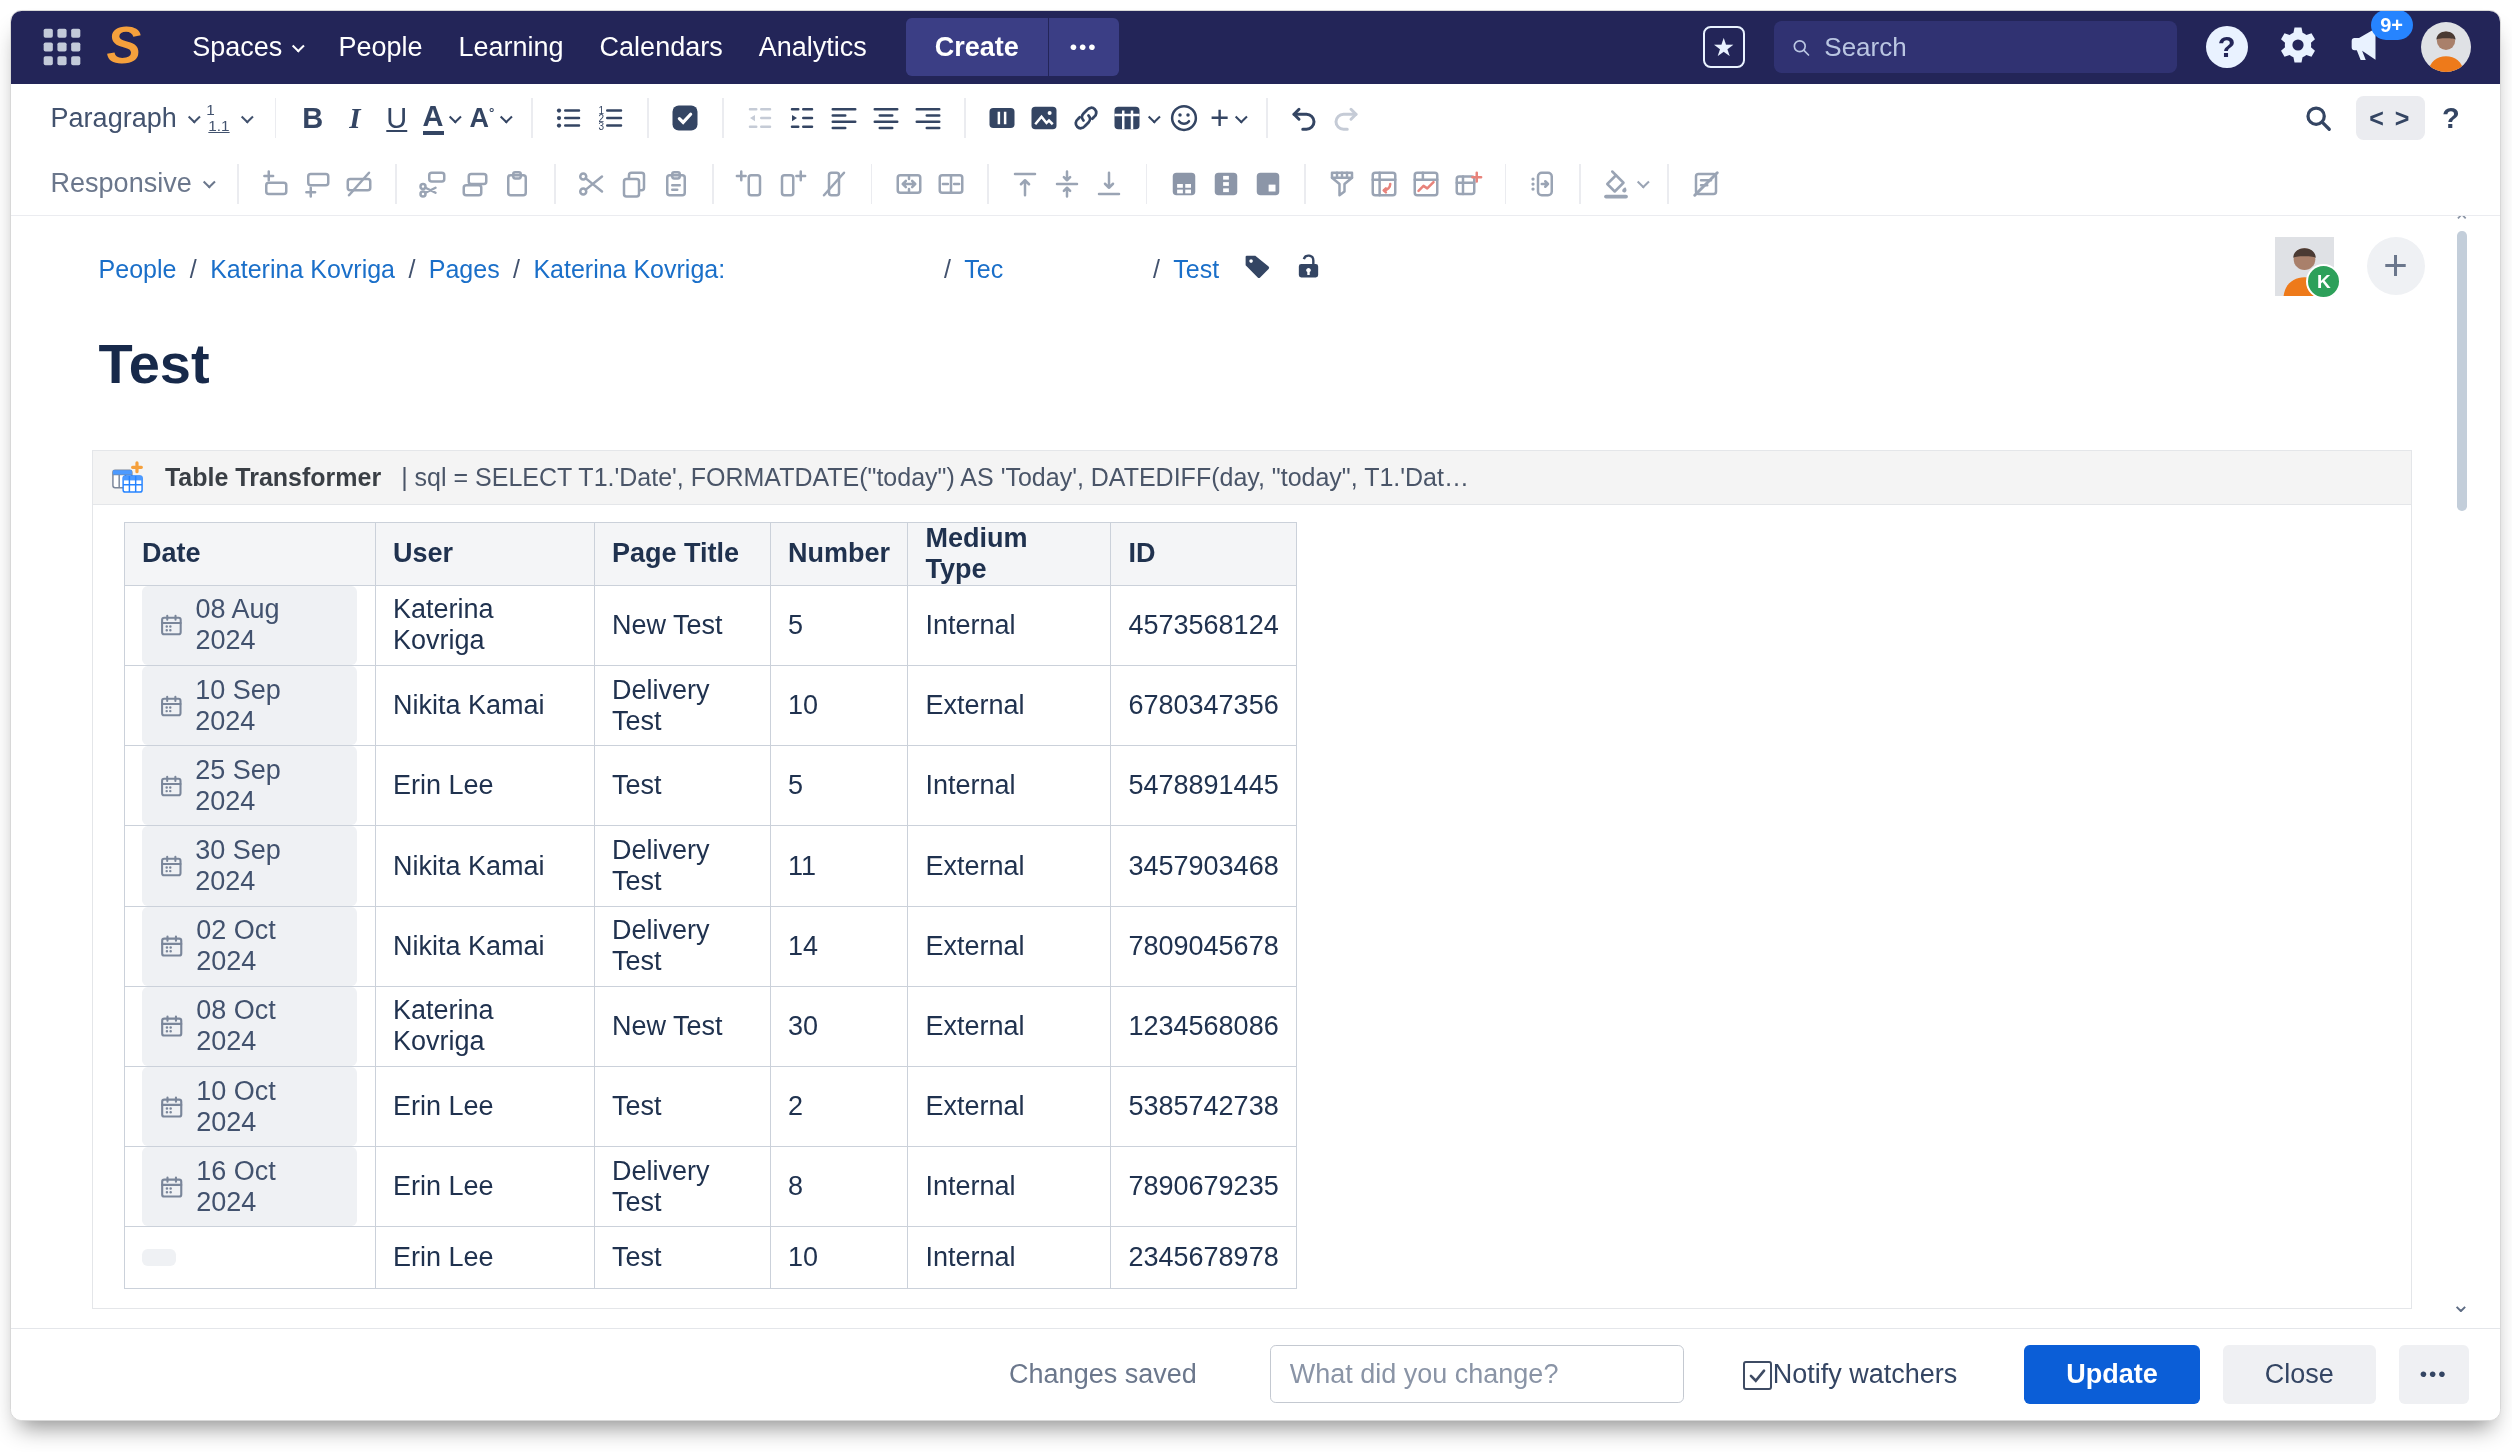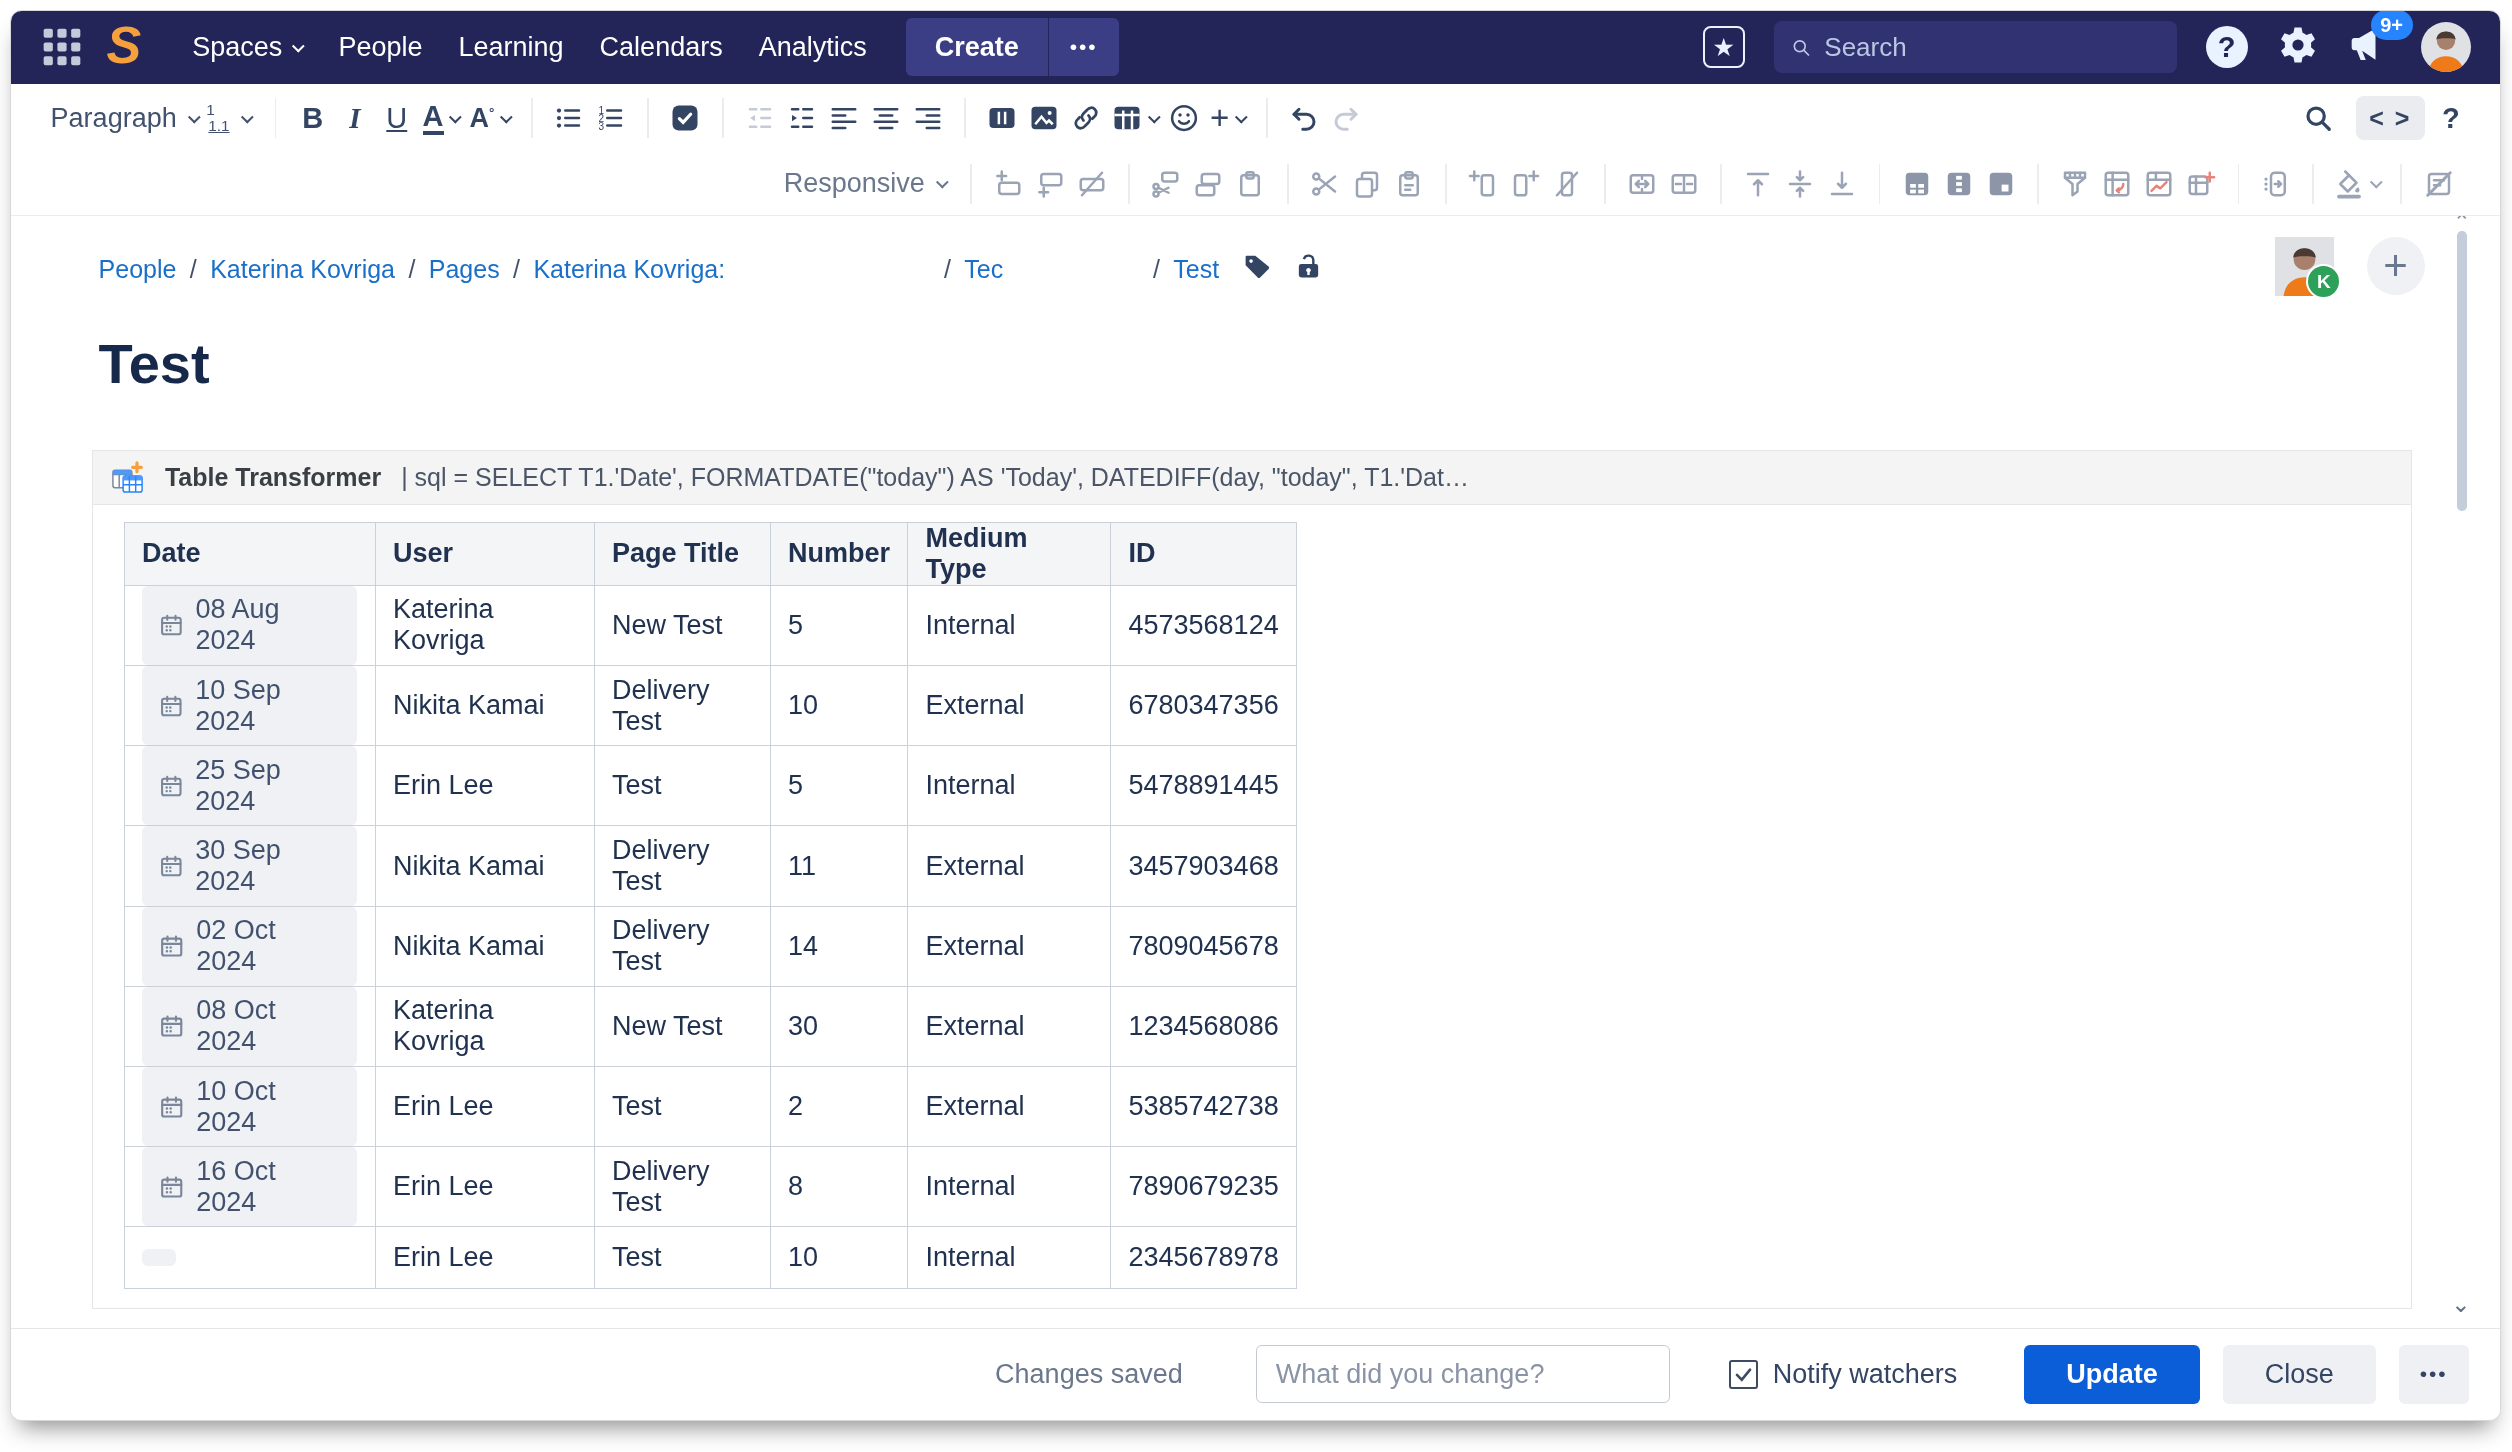--- a/index.html
+++ b/index.html
@@ -24,21 +24,21 @@
   .nav-search { display:flex; align-items:center; gap:13.4px; width:403px; height:52px; background:#303272; border-radius:7.7px; padding:0 17.3px; }
   .nav-search input { flex:1; background:transparent; border:none; outline:none; color:#E9F2FF; font-size:26px; font-family:"Liberation Sans",sans-serif; }
   .nav-search input::placeholder { color:#BAC6E2; }
   .circle-ico { width:42px; height:42px; border-radius:50%; background:#E9F2FF; color:#232558; font-size:29px; font-weight:800; display:flex; align-items:center; justify-content:center; cursor:pointer; }
   .bell-wrap { position:relative; cursor:pointer; }
   .nbadge { position:absolute; right:-21px; top:-13.4px; background:#2684FF; color:#fff; font-size:20px; font-weight:700; padding:3.8px 9.6px; border-radius:15.3px; }
   .avatar-sm { width:50px; height:50px; border-radius:50%; overflow:hidden; cursor:pointer; flex:none; }
   
   .tbar { display:flex; align-items:center; padding:0 40px; background:#fff; flex:none; }
   .tbar1 { height:69px; color:#344563; }
-  .tbar2 { height:63px; color:#9AA4B4; border-bottom:1.9px solid #EBECF0;justify-content:flex-end; }
+  .tbar2 { height:63px; color:#9AA4B4; border-bottom:1.9px solid #EBECF0; }
   .tsel { display:flex; align-items:center; gap:13.4px; font-size:27px; color:#42526E; cursor:pointer; margin-right:7.7px; }
   .numsel { display:flex; flex-direction:column; line-height:1.05; font-size:15.3px; color:#42526E; }
   .numsel span:last-child { margin-left:2px;text-decoration:underline; }
   .tbtn { display:flex; align-items:center; justify-content:center; min-width:42px; height:46px; border-radius:5.8px; cursor:pointer; gap:7.7px; padding:0 4.8px; }
   .tbtn svg { width:30px; height:30px; }
   .glyph-b { font-size:29px; font-weight:800; }
   .glyph-i { font-size:29px; font-style:italic; font-family:"Liberation Serif",serif; font-weight:600; }
   .glyph-u { font-size:29px; text-decoration:underline; }
   .glyph-a { font-size:29px; font-weight:700; border-bottom:4.8px solid #344563; line-height:1.05; }
   .glyph-a2 { font-size:27px; font-weight:700; position:relative; }
@@ -82,21 +82,21 @@
   table.grid { border-collapse:collapse; }
   table.grid th, table.grid td { border:1.9px solid #CBD1DA; font-size:27px; color:#20324F; padding:0 17.3px; text-align:left; vertical-align:middle; }
   table.grid th { background:#F4F5F7; font-weight:700; height:59px; }
   table.grid td { height:62px; font-weight:400; }
   .cw0{width:251px}.cw1{width:219px}.cw2{width:176px}.cw3{width:134px}.cw4{width:203px}.cw5{width:175px}
   
   .footer { height:92px; border-top:1.9px solid #E4E6EA; display:flex; align-items:center; padding-right:31px; flex:none; background:#fff; }
   .f-status { margin-left:auto; color:#6B778C; font-size:27px; }
   .f-input { width:414px; height:58px; border:1.9px solid #C4C9D1; border-radius:5.8px; margin-left:73px; padding:0 19px; font-size:27px; color:#172B4D; outline:none; font-family:"Liberation Sans",sans-serif; }
   .f-input::placeholder { color:#8A94A6; }
-  .f-notify { display:flex; align-items:center; gap:15px; margin-left:59px; cursor:pointer; }
+  .f-notify { display:flex; align-items:flex-end; gap:1px; margin-left:59px; cursor:pointer; }
   .cbx { width:29px; height:29px; border:2.9px solid #3E4B63; border-radius:2.9px; display:flex; align-items:center; justify-content:center; background:#fff; }
   .cbx svg { width:21px; height:21px; }
   .f-notify-label { font-size:27px; color:#344563; }
   .btn { height:59px; border-radius:5.8px; font-size:27px; display:flex; align-items:center; justify-content:center; cursor:pointer; padding:0 42px; }
   .btn-update { background:#0B5ED7; color:#fff; font-weight:700; margin-left:67px; }
   .btn-close { background:#EFF0F3; color:#344563; margin-left:23px; }
   .btn-fmore { background:#EFF0F3; color:#344563; margin-left:23px; font-size:21px; letter-spacing:1.9px; padding:0 21px; }
 </style>
 </head>
 <body>

